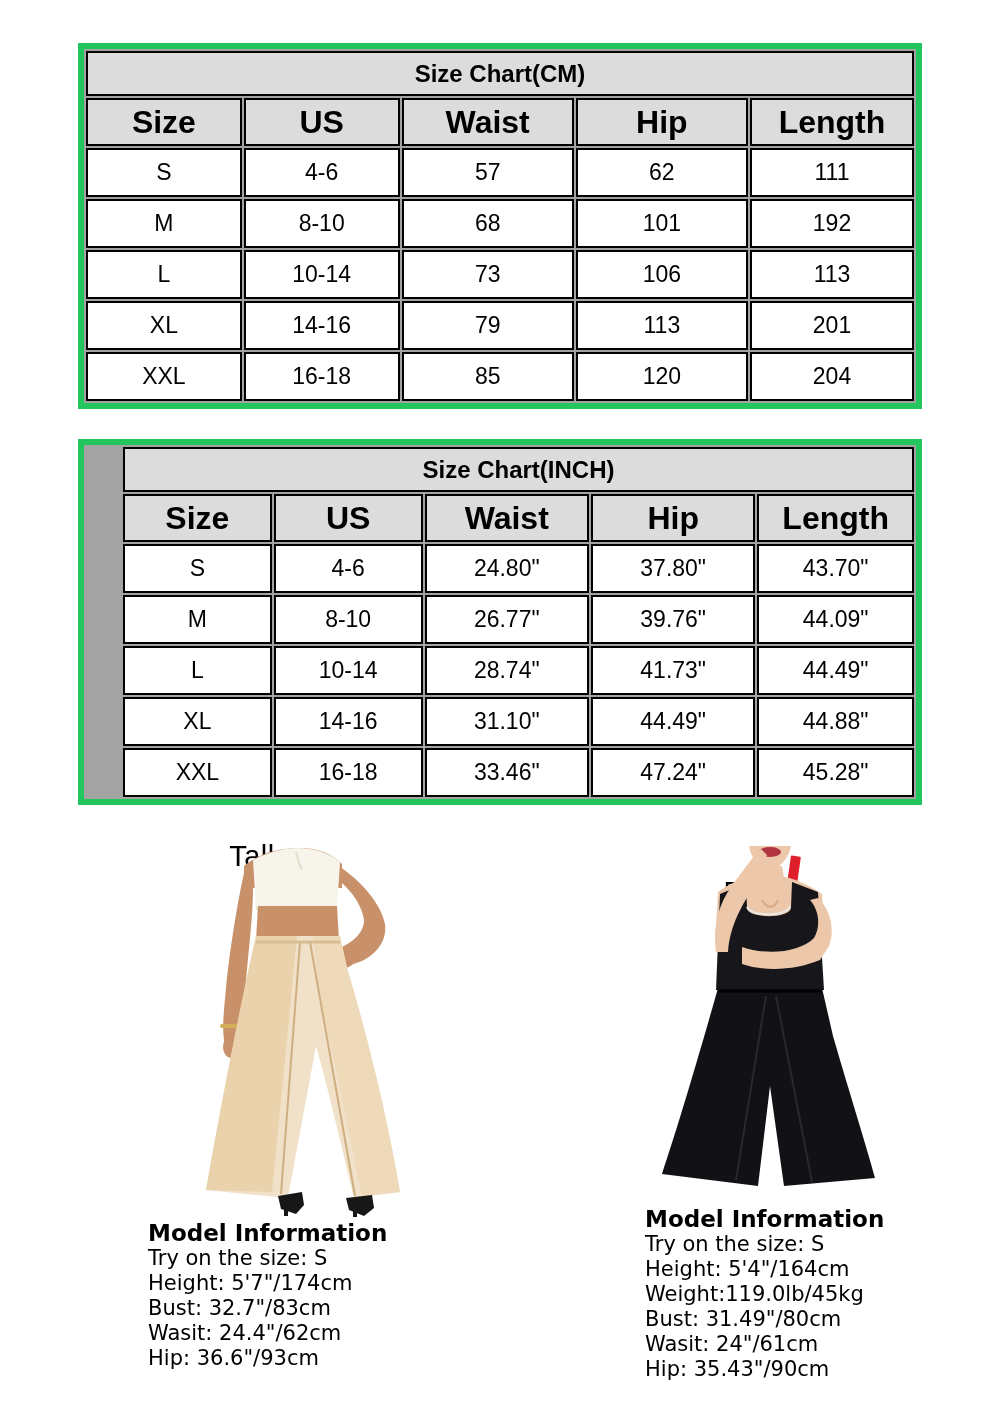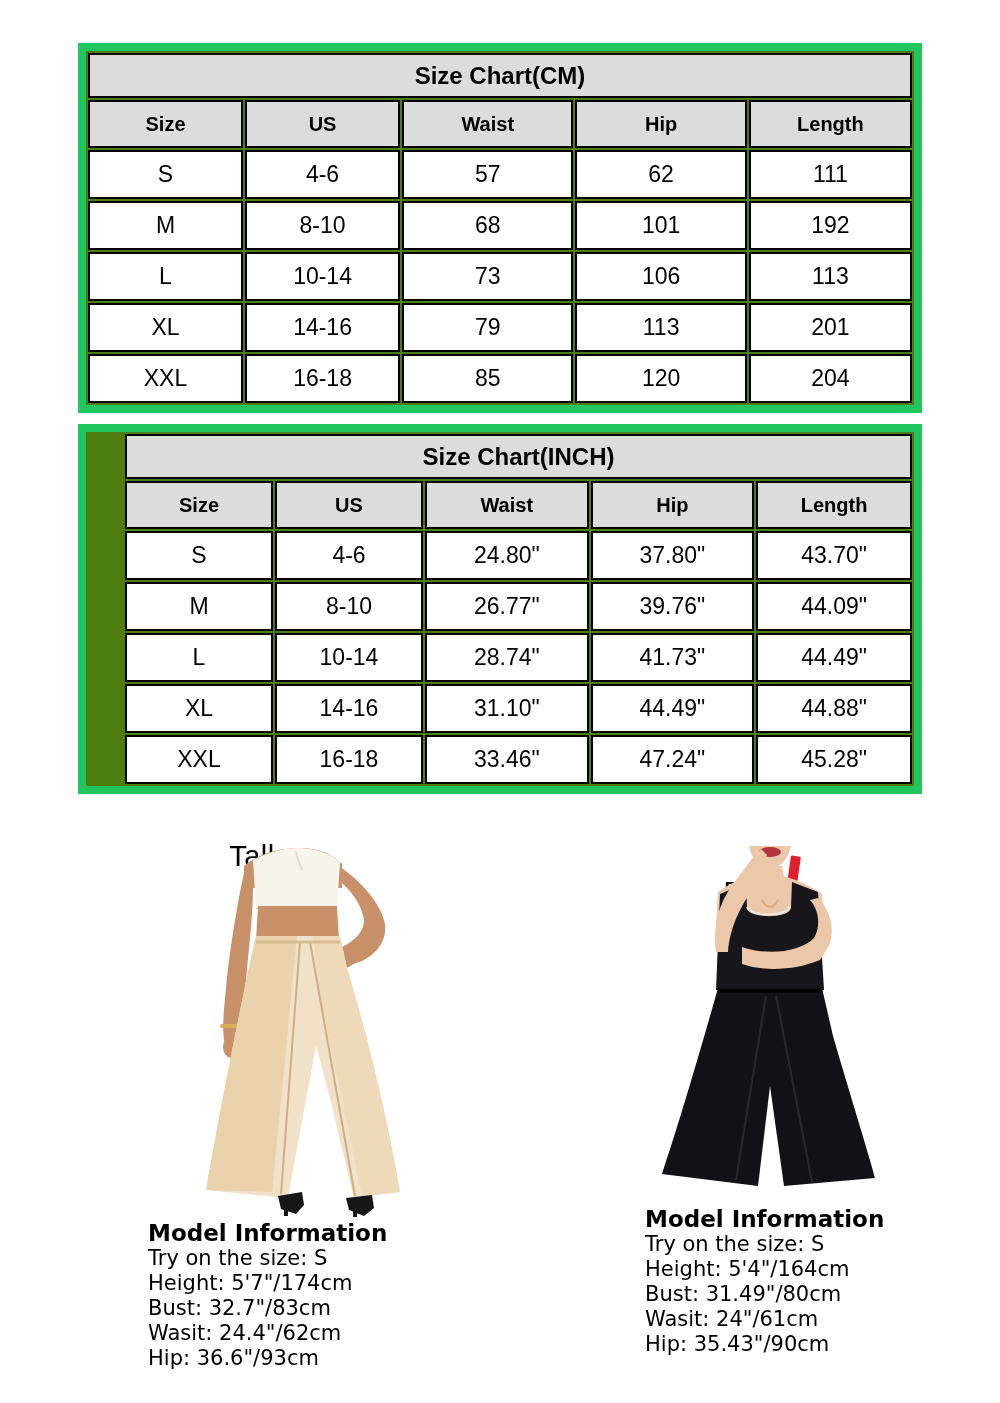--- a/index.html
+++ b/index.html
@@ -7,42 +7,42 @@
     position:relative;
     width:1000px;height:1403px;
     background:#ffffff;
     font-family:"Liberation Sans",sans-serif;
     color:#000;
     overflow:hidden;
   }
   
   .size-table{
     position:absolute;left:78px;width:844px;
-    border:8px solid #22c55e;
+    border:6px solid #22c55e;
     border-collapse:separate;border-spacing:2px;
     table-layout:fixed;
-    background:#4d7c0f;
+    background:#a3a3a3;
   }
   .size-table td{
     border:2px solid #000;
     text-align:center;vertical-align:middle;
     font-size:23px;
     height:45px;
     padding:0;
     background:#fff;
     font-family:"Liberation Sans",sans-serif;
   }
   .size-table tr.title-row td{
     background:#dcdcdc;font-weight:bold;font-size:24px;height:41px;
   }
   .size-table tr.header-row td{
-    background:#dcdcdc;font-weight:bold;font-size:20px;height:44px;
+    background:#dcdcdc;font-weight:bold;font-size:32px;height:44px;
   }
   #table-cm{top:43px;}
-  #table-inch{top:424px;padding-left:37px;}
+  #table-inch{top:439px;padding-left:37px;}
   
   .fit-label{
     position:absolute;top:840px;width:220px;
     text-align:center;font-size:29px;color:#000;
     letter-spacing:0.5px;
   }
   #tall-label{left:142px;}
   #petite-label{left:652px;margin-top:36px;}
   
   .model-photo{position:absolute;}
@@ -248,18 +248,19 @@
     <div>Height: 5'7"/174cm</div>
     <div>Bust: 32.7"/83cm</div>
     <div>Wasit: 24.4"/62cm</div>
     <div>Hip: 36.6"/93cm</div>
   </div>
 
   <div class="model-info" id="petite-info">
     <div class="mi-title">Model Information</div>
     <div>Try on the size: S</div>
     <div>Height: 5'4"/164cm</div>
+    <div>Weight:119.0lb/45kg</div>
     <div>Bust: 31.49"/80cm</div>
     <div>Wasit: 24"/61cm</div>
     <div>Hip: 35.43"/90cm</div>
   </div>
 
 </div>
 
 </body></html>

